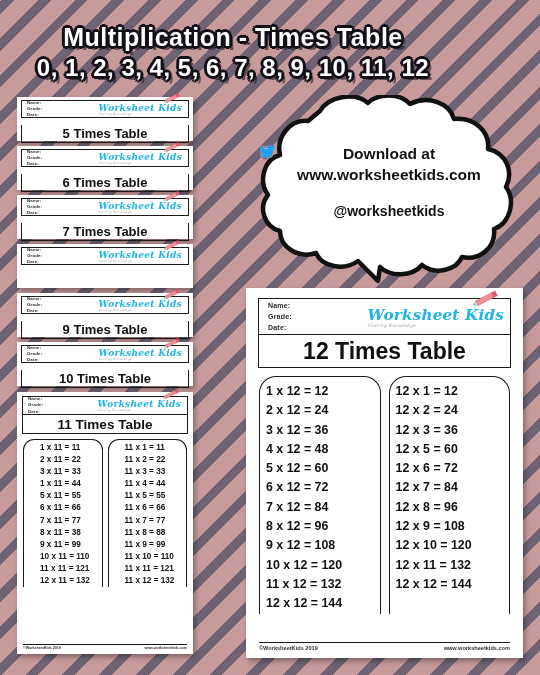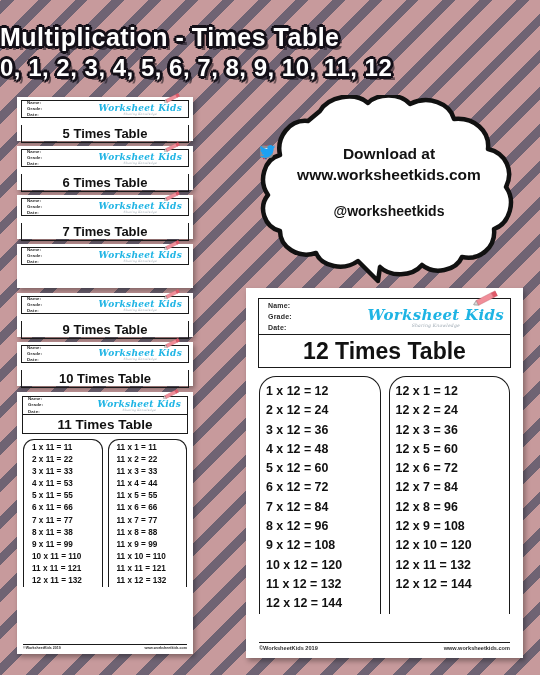--- a/index.html
+++ b/index.html
@@ -13,22 +13,22 @@
     position:absolute;inset:0;
     background:
       repeating-linear-gradient(
         -45deg,
         #c79a9c 0px, #c79a9c 17px,
         #6f6373 17px, #6f6373 26px
       );
   }
   
   #title{
-    position:absolute;top:22px;left:0;width:450px;
-    z-index:5;
+    position:absolute;top:22px;left:8px;width:450px;
+    text-align:center;z-index:5;
     pointer-events:none;
   }
   #title div{
     font-weight:bold;color:#ffffff;
     letter-spacing:.5px;
     text-shadow:
       -2px -2px 0 #141018, 2px -2px 0 #141018,
       -2px  2px 0 #141018, 2px  2px 0 #141018,
       -3px 0 0 #141018, 3px 0 0 #141018,
       0 -3px 0 #141018, 0 3px 0 #141018,
@@ -53,21 +53,21 @@
     padding:2px 0 2px 5px;
     display:flex;flex-direction:column;justify-content:center;
     flex:1;
   }
   .ws-fields span{
     font-size:4.4px;font-weight:bold;color:#2a2a2a;
     line-height:6.2px;letter-spacing:.2px;
   }
   .logo{
     align-self:center;padding-right:6px;position:relative;
-    text-align:center;
+    text-align:left;
   }
   .logo .lg-main{
     font-family:"DejaVu Serif",serif;
     font-style:italic;font-weight:bold;
     color:#1eb4e4;font-size:9px;letter-spacing:.3px;
     white-space:nowrap;
   }
   .logo .lg-sub{
     font-family:"DejaVu Serif",serif;font-style:italic;
     color:#9aa6b0;font-size:3px;letter-spacing:.2px;margin-top:-1px;
@@ -91,21 +91,21 @@
   
   #card11{left:17px;top:392px;width:176px;height:262px;}
   #card11 .ws-head{height:19px;margin:4px 5px 0 5px;}
   #card11 .ws-title{height:19px;margin:0 5px;font-size:13.5px;}
   #card11 .grid-wrap{
     display:flex;gap:5px;margin:5px 6px 0 6px;
   }
   #card11 .col{
     flex:1;border:1.1px solid #1a1a1a;
     border-radius:11px 11px 0 0;border-bottom:none;
-    padding:2px 0 0 4px;box-sizing:border-box;
+    padding:2px 0 0 12px;box-sizing:border-box;
   }
   #card11 .col div{
     font-size:8.2px;font-weight:bold;color:#111;
     line-height:12.1px;padding-left:4px;white-space:nowrap;
   }
   #card11 .ws-foot{
     position:absolute;left:6px;right:6px;bottom:4px;
     display:flex;justify-content:space-between;
     border-top:1.2px solid #1a1a1a;padding-top:1px;
   }
@@ -299,21 +299,21 @@
       <div class="lg-main">Worksheet Kids</div>
       <div class="lg-sub">Sharing Knowledge</div>
     </div>
   </div>
   <div class="ws-title">11 Times Table</div>
   <div class="grid-wrap">
     <div class="col" id="c11L">
         <div>1 x 11 = 11</div>
         <div>2 x 11 = 22</div>
         <div>3 x 11 = 33</div>
-        <div>4 x 11 = 53</div>
+        <div>1 x 11 = 44</div>
         <div>5 x 11 = 55</div>
         <div>6 x 11 = 66</div>
         <div>7 x 11 = 77</div>
         <div>8 x 11 = 38</div>
         <div>9 x 11 = 99</div>
         <div>10 x 11 = 110</div>
         <div>11 x 11 = 121</div>
         <div>12 x 11 = 132</div>
       </div>
     <div class="col" id="c11R">

